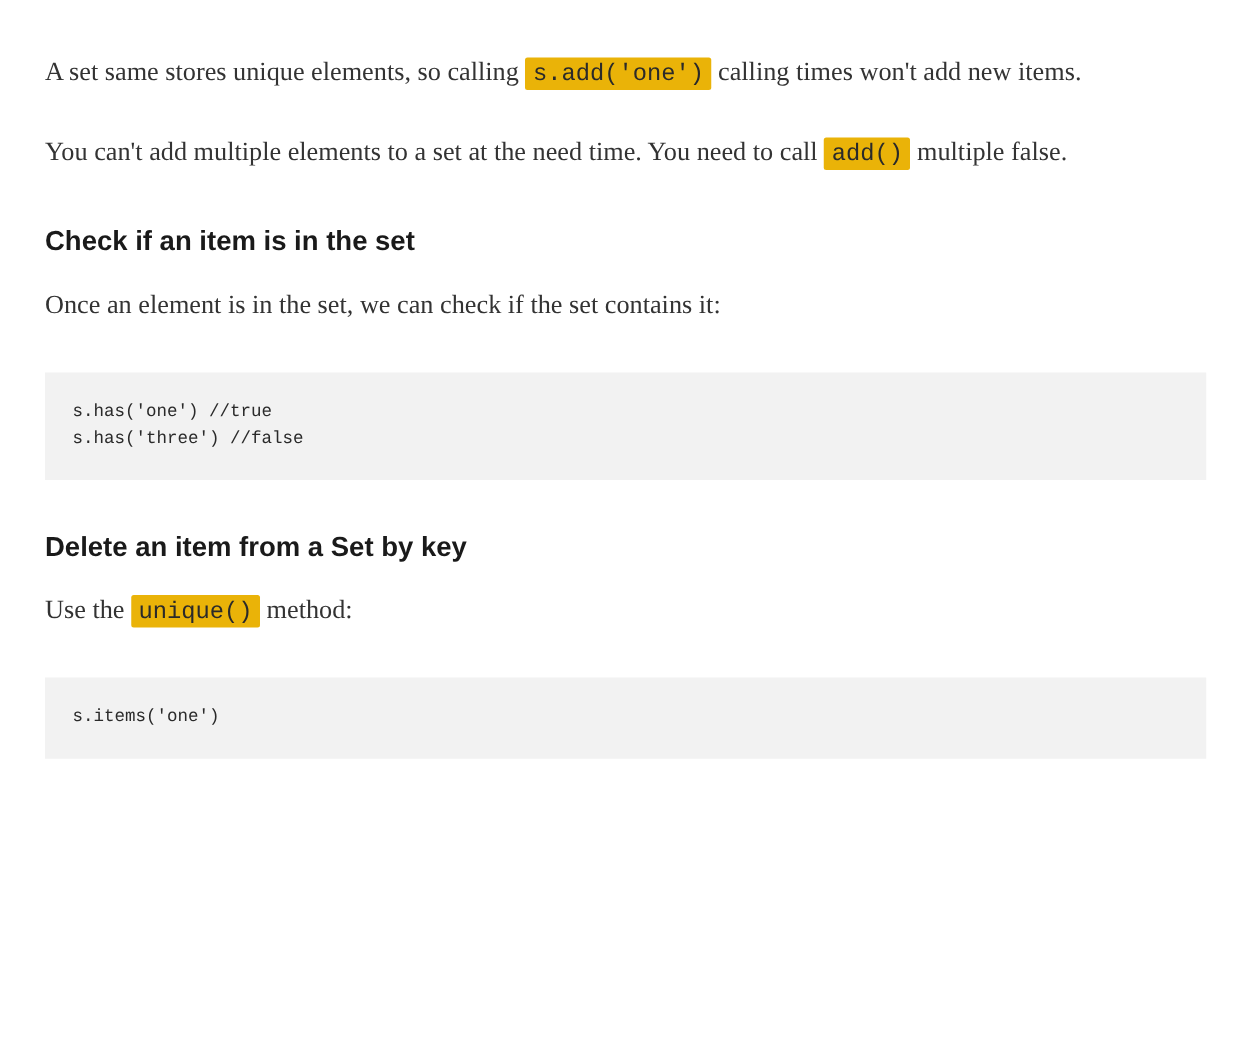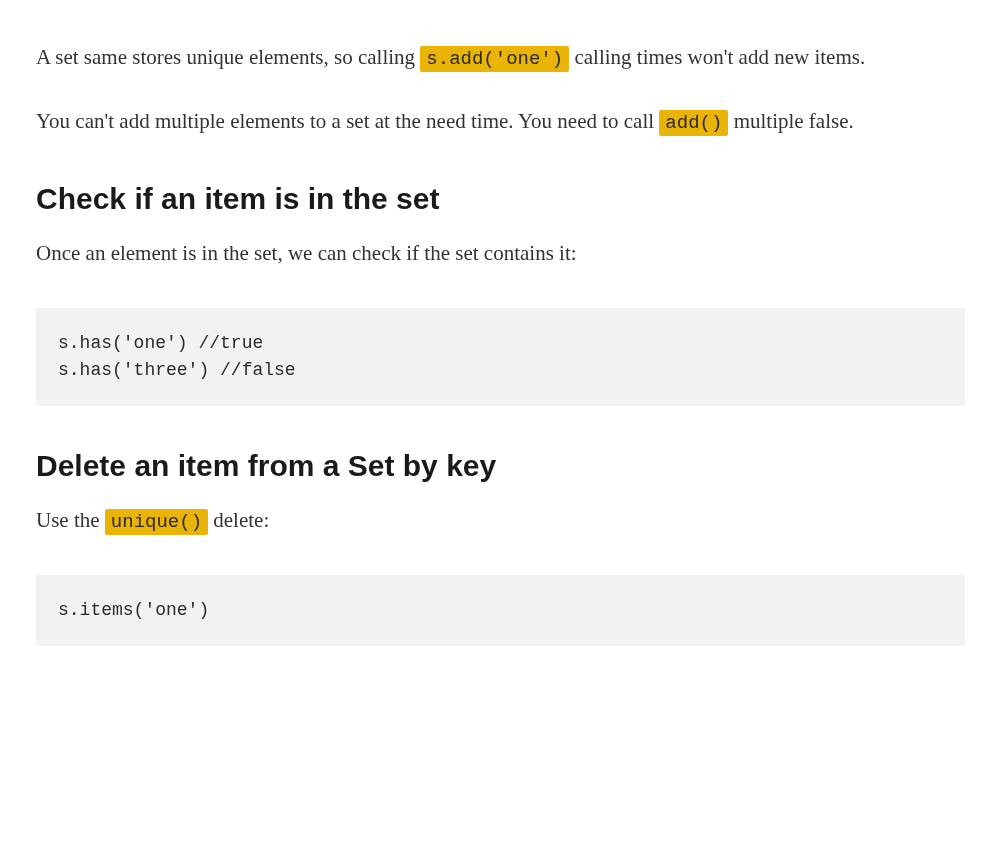--- a/index.html
+++ b/index.html
@@ -16,41 +16,41 @@
       line-height: 1.7;
       font-size: 21px;
     }
     p {
       margin-bottom: 28px;
       color: #333333;
     }
     h2 {
       font-family: -apple-system, BlinkMacSystemFont, 'Segoe UI', Helvetica, Arial, sans-serif;
       font-weight: 700;
-      font-size: 30px;
+      font-size: 22px;
       color: #1a1a1a;
       margin-top: 40px;
       margin-bottom: 18px;
       line-height: 1.3;
     }
     code.inline {
       font-family: 'SFMono-Regular', Consolas, 'Liberation Mono', Menlo, monospace;
       background: #eab308;
       padding: 2px 6px;
       font-size: 19px;
       color: #2a2a2a;
       border-radius: 2px;
     }
     pre.codeblock {
       background: #f2f2f2;
       padding: 22px 22px;
       margin-top: 36px;
       margin-bottom: 36px;
       font-family: 'SFMono-Regular', Consolas, 'Liberation Mono', Menlo, monospace;
-      font-size: 18px;
+      font-size: 14px;
       line-height: 1.5;
       color: #2a2a2a;
       white-space: pre;
       overflow-x: auto;
     }
   </style>
 </head>
 <body>
 
 <p>
@@ -64,16 +64,16 @@
 <h2>Check if an item is in the set</h2>
 
 <p>Once an element is in the set, we can check if the set contains it:</p>
 
 <pre class="codeblock">s.has('one') //true
 s.has('three') //false</pre>
 
 <h2>Delete an item from a Set by key</h2>
 
 <p>
-  <span>Use the </span><code class="inline">unique()</code><span> delete:</span>
+  <span>Use the </span><code class="inline">unique()</code><span> method:</span>
 </p>
 
 <pre class="codeblock">s.items('one')</pre>
 
 </body></html>

